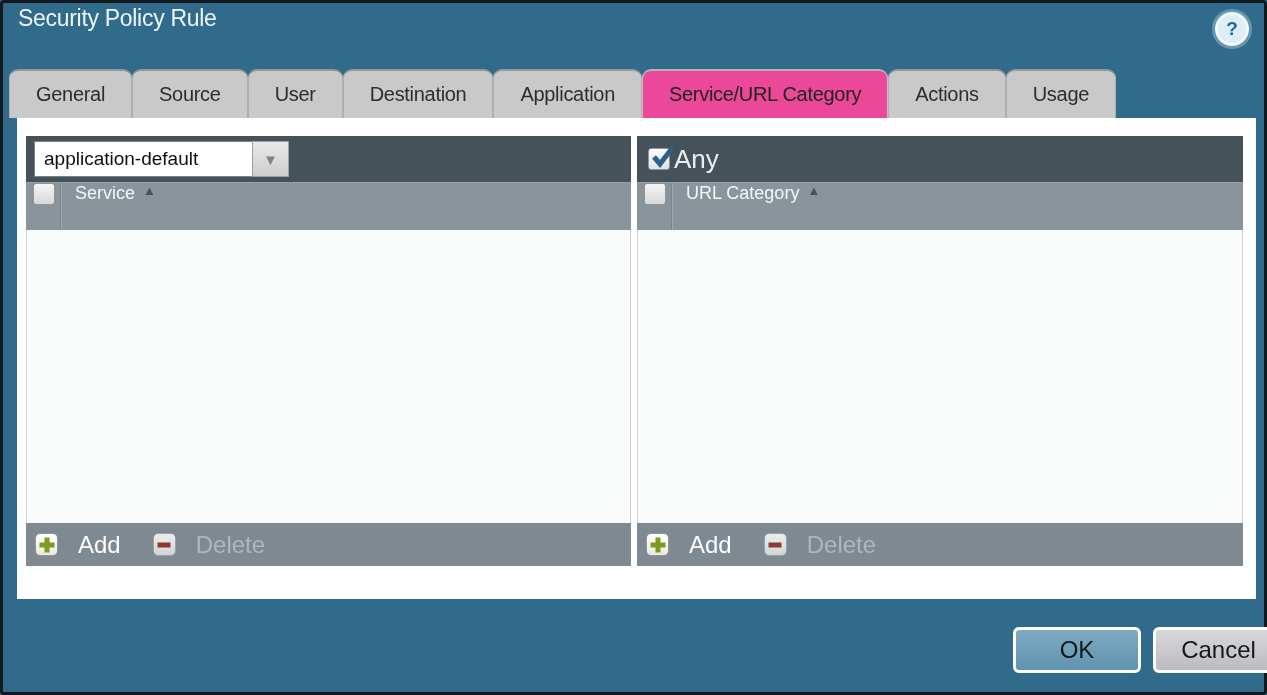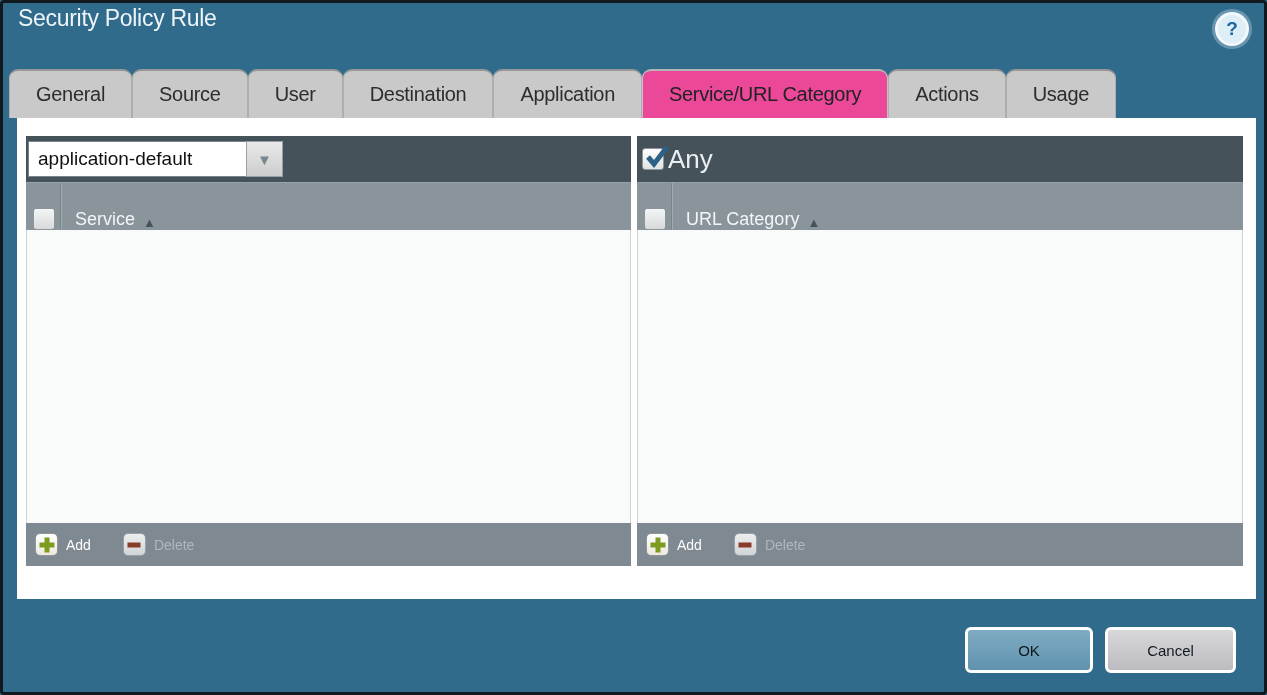--- a/index.html
+++ b/index.html
@@ -64,25 +64,25 @@
   }
   .subpanel {
     position:absolute; top:18px; height:430px;
     display:flex; flex-direction:column;
   }
   .subpanel.left  { left:9px;   width:605px; }
   .subpanel.right { left:620px; width:606px; }
 
   .sp-toolbar {
     height:46px; background:#45525a; flex:0 0 auto;
-    display:flex; align-items:center; padding-left:2px;
+    display:flex; align-items:center; padding-left:8px;
   }
   .sp-header {
     height:48px; background:#8a949b; flex:0 0 auto;
-    display:flex; align-items:flex-end; color:#f3f6f7; font-size:18px;
+    display:flex; align-items:flex-start; color:#f3f6f7; font-size:18px;
     border-top:1px solid #99a2a9;
   }
   .sp-body {
     flex:1 1 auto; background:#f9fafa;
     border-left:1px solid #d0d4d6; border-right:1px solid #d0d4d6;
   }
   .sp-footer {
     height:43px; background:#7e8991; flex:0 0 auto;
     display:flex; align-items:center; padding-left:9px;
   }
@@ -120,22 +120,22 @@
     cursor:pointer;
   }
   .select-btn .arrow { color:#7a868e; font-size:15px; }
 
   
   .any-label { color:#e9eef1; font-size:26px; margin-left:4px; }
   .sp-toolbar .checkbox { margin-left:3px; }
 
   
   .footer-btn {
-    display:flex; align-items:center; gap:8px;
-    font-size:14px; cursor:pointer; white-space:nowrap;
+    display:flex; align-items:center; gap:20px;
+    font-size:24px; cursor:pointer; white-space:nowrap;
   }
   .footer-btn.add { color:#fdfdfd; }
   .footer-btn.delete { color:#aeb7bd; margin-left:32px; cursor:default; }
   .mini-icon {
     width:23px; height:23px; border-radius:5px; position:relative; flex:0 0 auto;
   }
   .mini-icon.plus  { background:linear-gradient(#ffffff,#eceade); border:1px solid #8e979c; }
   .mini-icon.minus { background:linear-gradient(#eceeee,#d2d5d7); border:1px solid #99a1a6; }
   .mini-icon.plus::before, .mini-icon.plus::after {
     content:""; position:absolute; background:#7e9b21; left:50%; top:50%;
@@ -145,22 +145,22 @@
   .mini-icon.minus::before {
     content:""; position:absolute; background:#8a3c2c;
     width:13px; height:5px; left:50%; top:50%; transform:translate(-50%,-50%);
   }
 
   
   .dlg-btn {
     position:absolute; top:624px; height:46px;
     border:3px solid #ffffff; border-radius:6px;
     font-family:"Liberation Sans", sans-serif;
-    font-size:15px; color:#10191e; cursor:pointer;
-    display:flex; align-items:center; justify-content:center;
+    font-size:24px; color:#10191e; cursor:pointer;
+    display:flex; align-items:center; justify-content:center;margin-left:48px;
   }
   .dlg-btn.ok     { left:962px;  width:128px; background:linear-gradient(#7fabc2,#6093af); }
   .dlg-btn.cancel { left:1102px; width:131px; background:linear-gradient(#d8d8db,#bcbcc0); }
 </style>
 </head>
 <body>
 
 <div class="screen">
 
   <div class="dialog-title">Security Policy Rule</div>

